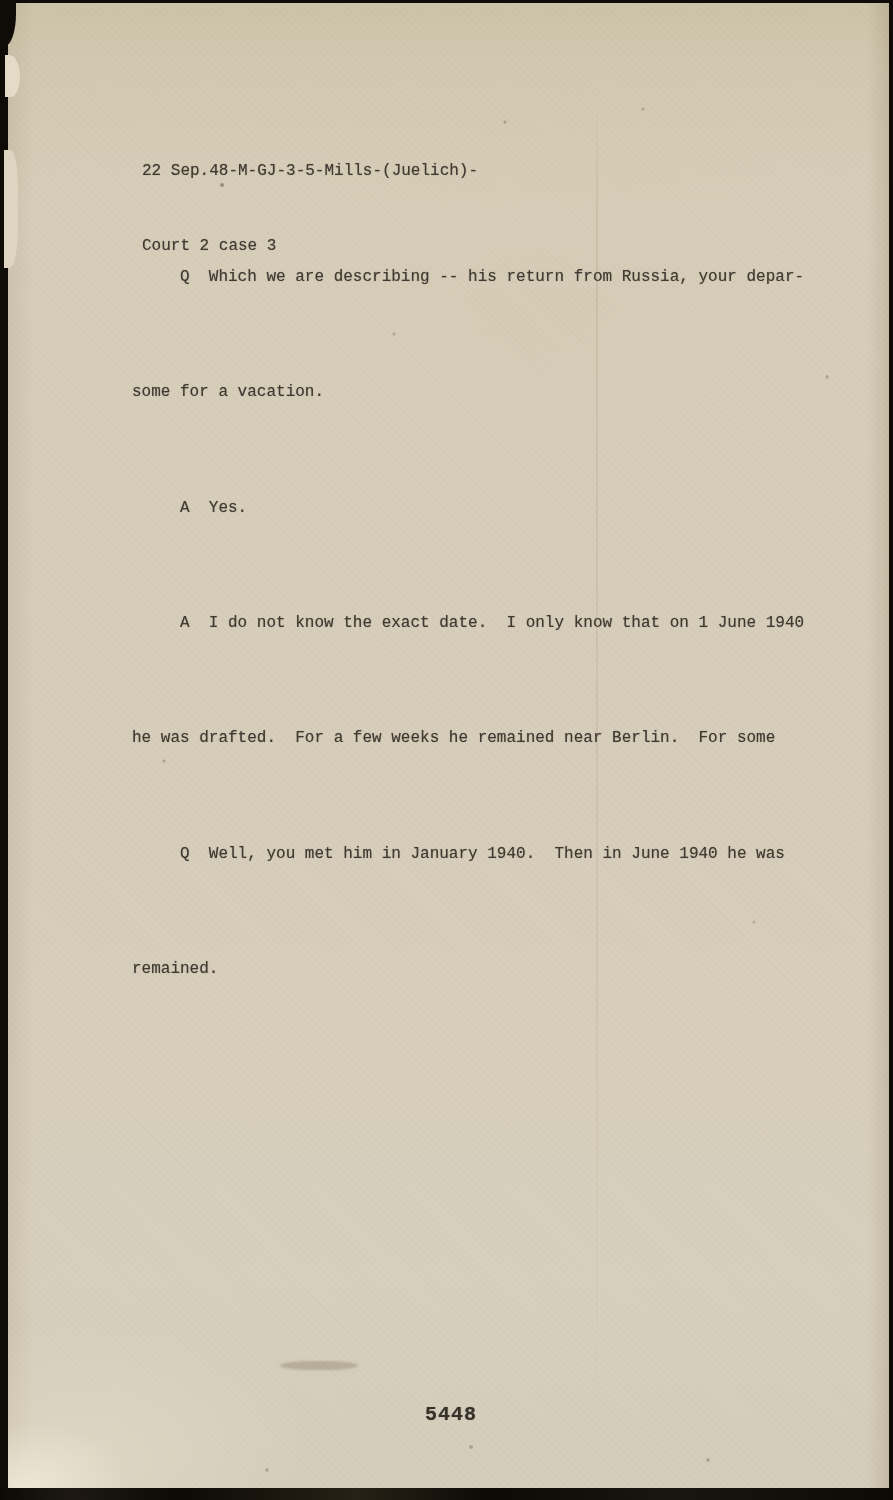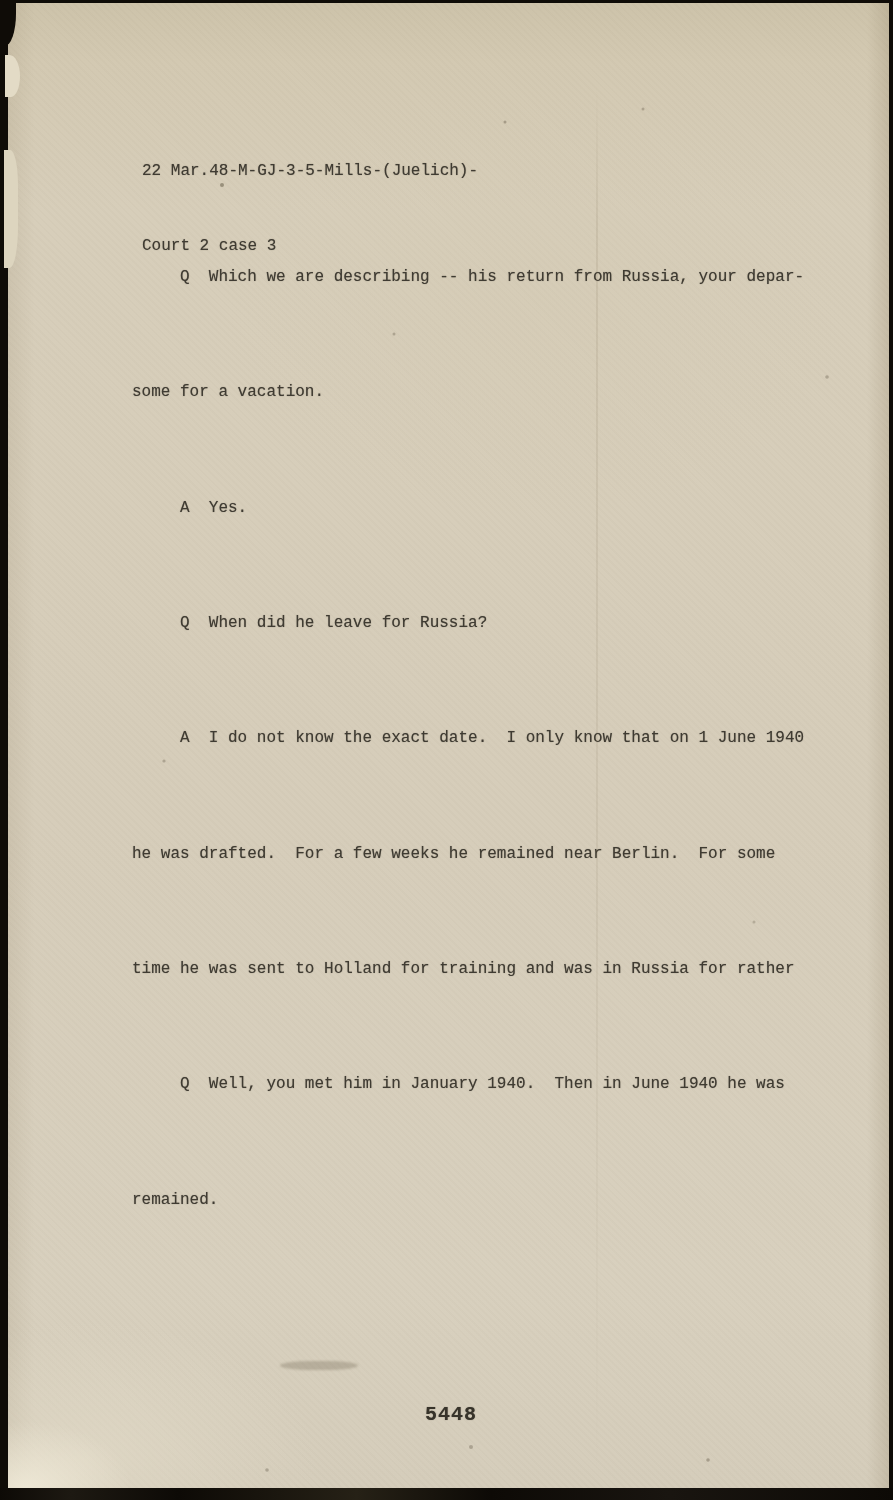--- a/index.html
+++ b/index.html
@@ -76,32 +76,30 @@
     background:linear-gradient(90deg,#0d0a06 0%,#1d1912 8%,#0d0a06 20%,#262116 40%,#0d0a06 55%,#191510 75%,#0d0a06 100%);
   }
 </style>
 </head>
 <body>
 
 <div class="scan">
   <div class="paper">
 
     <div class="header typetext">
-      <div>22 Mar.48-M-GJ-3-5-Mills-(Juelich)-</div>
+      <div>22 Sep.48-M-GJ-3-5-Mills-(Juelich)-</div>
       <div>Court 2 case 3</div>
     </div>
 
     <div class="bodytext typetext">
       <div class="line">     Q  Which we are describing -- his return from Russia, your depar-</div>
       <div class="line">some for a vacation.</div>
       <div class="line">     A  Yes.</div>
-      <div class="line">     Q  When did he leave for Russia?</div>
       <div class="line">     A  I do not know the exact date.  I only know that on 1 June 1940</div>
       <div class="line">he was drafted.  For a few weeks he remained near Berlin.  For some</div>
-      <div class="line">time he was sent to Holland for training and was in Russia for rather</div>
       <div class="line">     Q  Well, you met him in January 1940.  Then in June 1940 he was</div>
       <div class="line">remained.</div>
       
       
       
       
       
       
       
       

